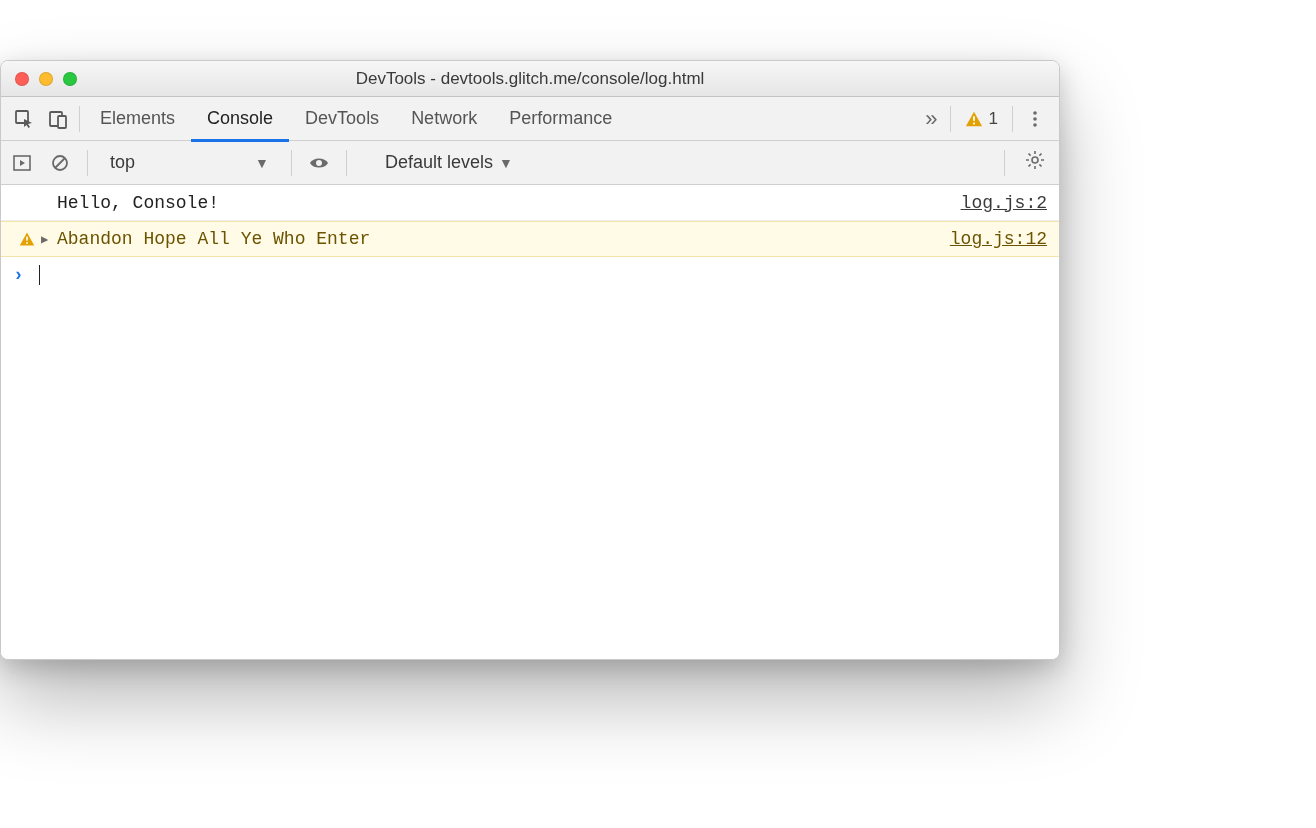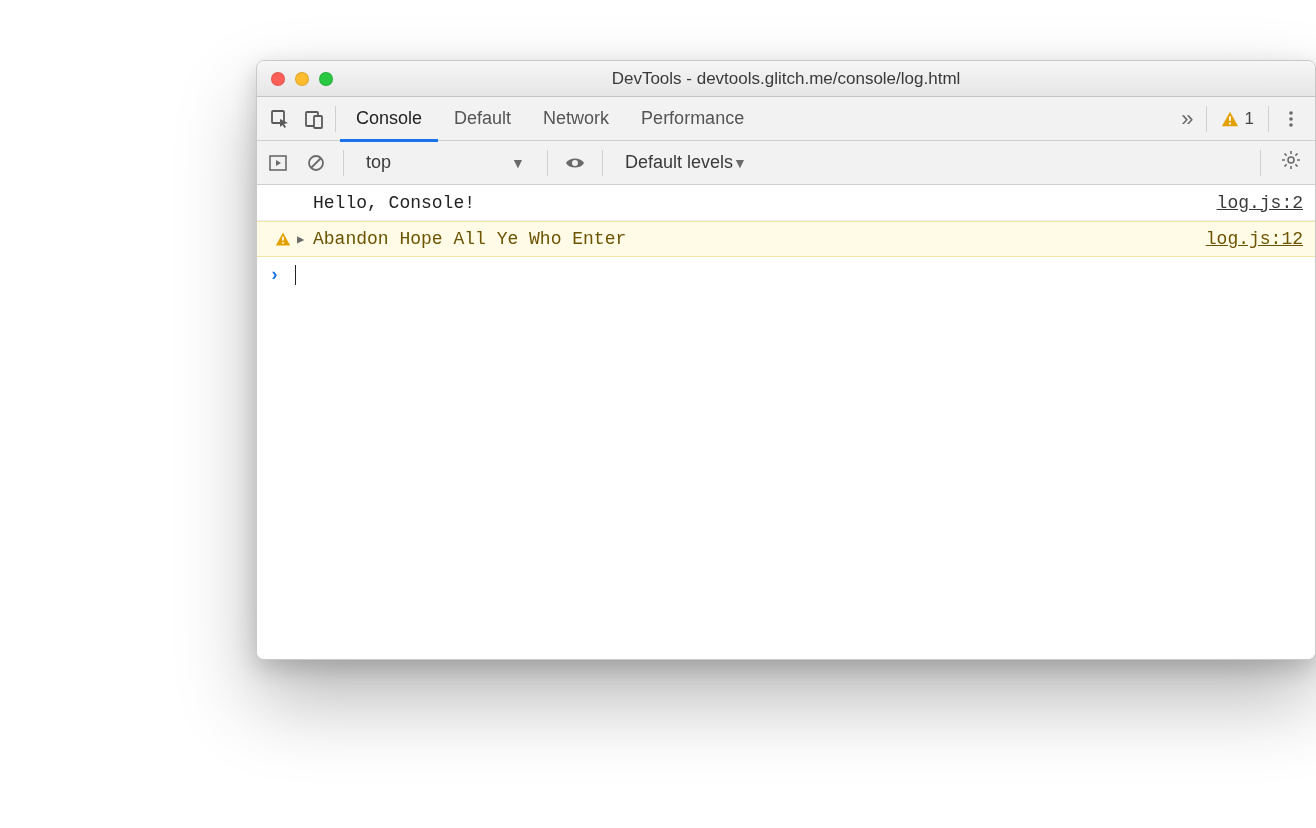--- a/index.html
+++ b/index.html
@@ -1,17 +1,17 @@
 <!DOCTYPE html>
 <html><head>
 <meta charset="utf-8">
 <style>
   * { box-sizing: border-box; margin: 0; padding: 0; }
   html, body { width: 1316px; height: 828px; background: #fff; font-family: -apple-system, "Helvetica Neue", Arial, sans-serif; }
-  .stage { width: 1316px; height: 688px; position: relative; display: flex; align-items: flex-start; justify-content: flex-end; }
+  .stage { width: 1316px; height: 688px; position: relative; display: flex; align-items: flex-start; justify-content: flex-start; }
   .window {
     width: 1060px; height: 600px; margin-top: 60px;
     background: #fff; border-radius: 8px;
     box-shadow: 0 40px 80px rgba(0,0,0,.28), 0 8px 24px rgba(0,0,0,.18);
     border: 1px solid #c9c9c9;
     display: flex; flex-direction: column; overflow: hidden;
   }
   
   .titlebar {
     height: 36px; display: flex; align-items: center;
@@ -57,21 +57,21 @@
   .ctx-select {
     display: flex; align-items: center; gap: 120px; padding: 0 10px; height: 30px; cursor: pointer; color: #3a3a3a;
   }
   .tri-down { font-size: 14px; color: #6a6a6a; }
   .eye { color: #6a6a6a; }
   .filter {
     height: 28px; width: 220px; border: 1px solid #cfcfcf; background: #fff;
     border-radius: 2px; padding: 0 10px; font-size: 17px; color: #222;
   }
   .filter::placeholder { color: #9a9a9a; }
-  .levels { display: flex; align-items: center; margin-left: 10px; cursor: pointer; color: #3a3a3a; }
+  .levels { display: flex; align-items: center; gap: 6px; margin-left: 26px; cursor: pointer; color: #3a3a3a; }
   .toolbar .spacer { flex: 1; }
   .gear { width: 36px; text-align: center; cursor: pointer; color: #6a6a6a; }
   
   .console { flex: 1; background: #fff; font-family: Menlo, Consolas, "Courier New", monospace; font-size: 18px; }
   .row { display: flex; align-items: center; height: 36px; border-bottom: 1px solid #eee; padding: 0 12px; }
   .row .gutter { width: 28px; display: flex; align-items: center; justify-content: center; }
   .row .twisty { width: 16px; color: #6b6b6b; cursor: pointer; font-size: 12px; }
   .row .msg { flex: 1; }
   .row .src { color: #3a3a3a; text-decoration: underline; cursor: pointer; }
   .row.log { color: #222; }
@@ -104,22 +104,23 @@
           </svg>
       </div>
       <div class="icon-btn">
         <svg width="20" height="20" viewBox="0 0 20 20">
             <rect x="2" y="3" width="12" height="14" fill="none" stroke="#5a5a5a" stroke-width="1.8" rx="1"></rect>
             <rect x="10" y="7" width="8" height="12" fill="#f2f2f2" stroke="#5a5a5a" stroke-width="1.8" rx="1"></rect>
           </svg>
       </div>
       <div class="sep"></div>
 
+      <div class="tab">Elements</div>
       <div class="tab active">Console</div>
-      <div class="tab">Default</div>
+      <div class="tab">DevTools</div>
       <div class="tab">Network</div>
       <div class="tab">Performance</div>
 
       <div class="spacer"></div>
       <div class="chevrons">»</div>
       <div class="sep"></div>
       <div class="warn-pill">
         <svg class="warn-tri" viewBox="0 0 20 20">
             <path d="M10 2 L19 18 H1 Z" fill="#e2a100"></path>
             <rect x="9" y="7" width="2" height="5" fill="#fff"></rect>

